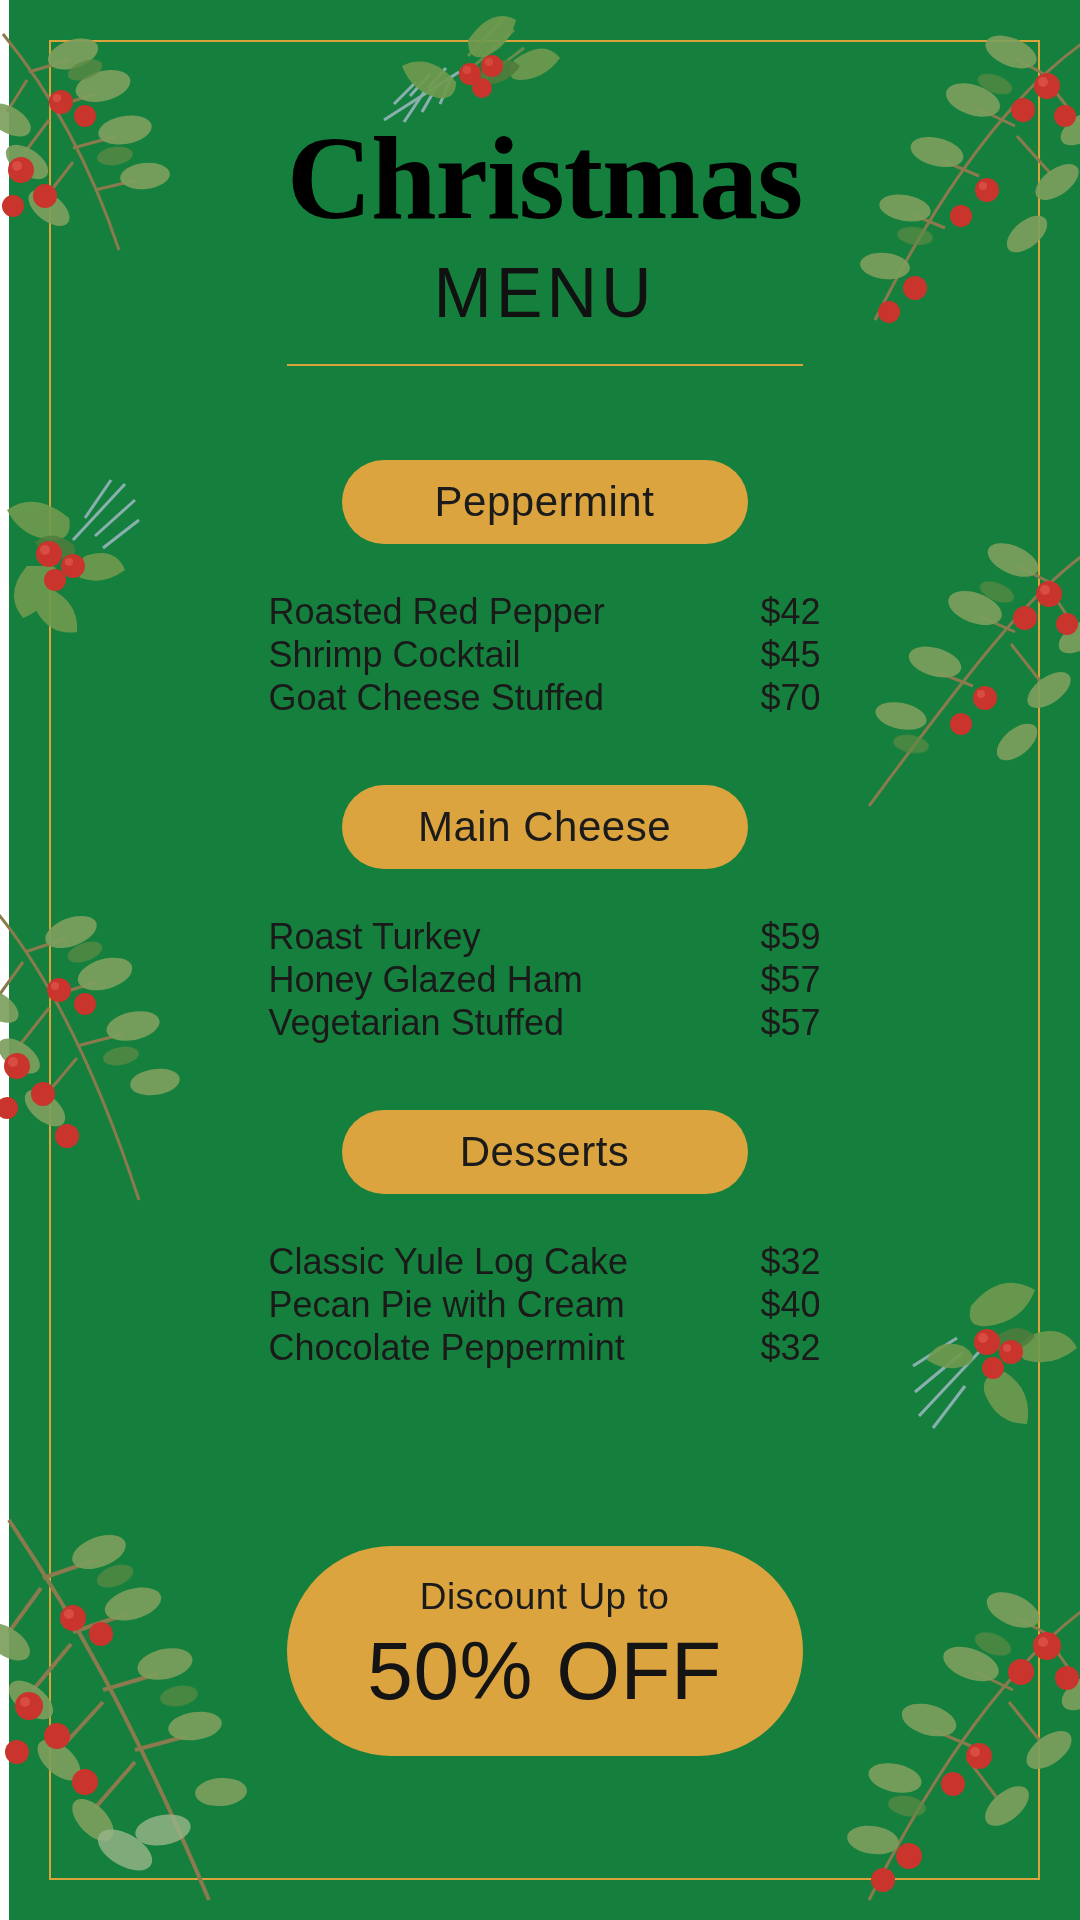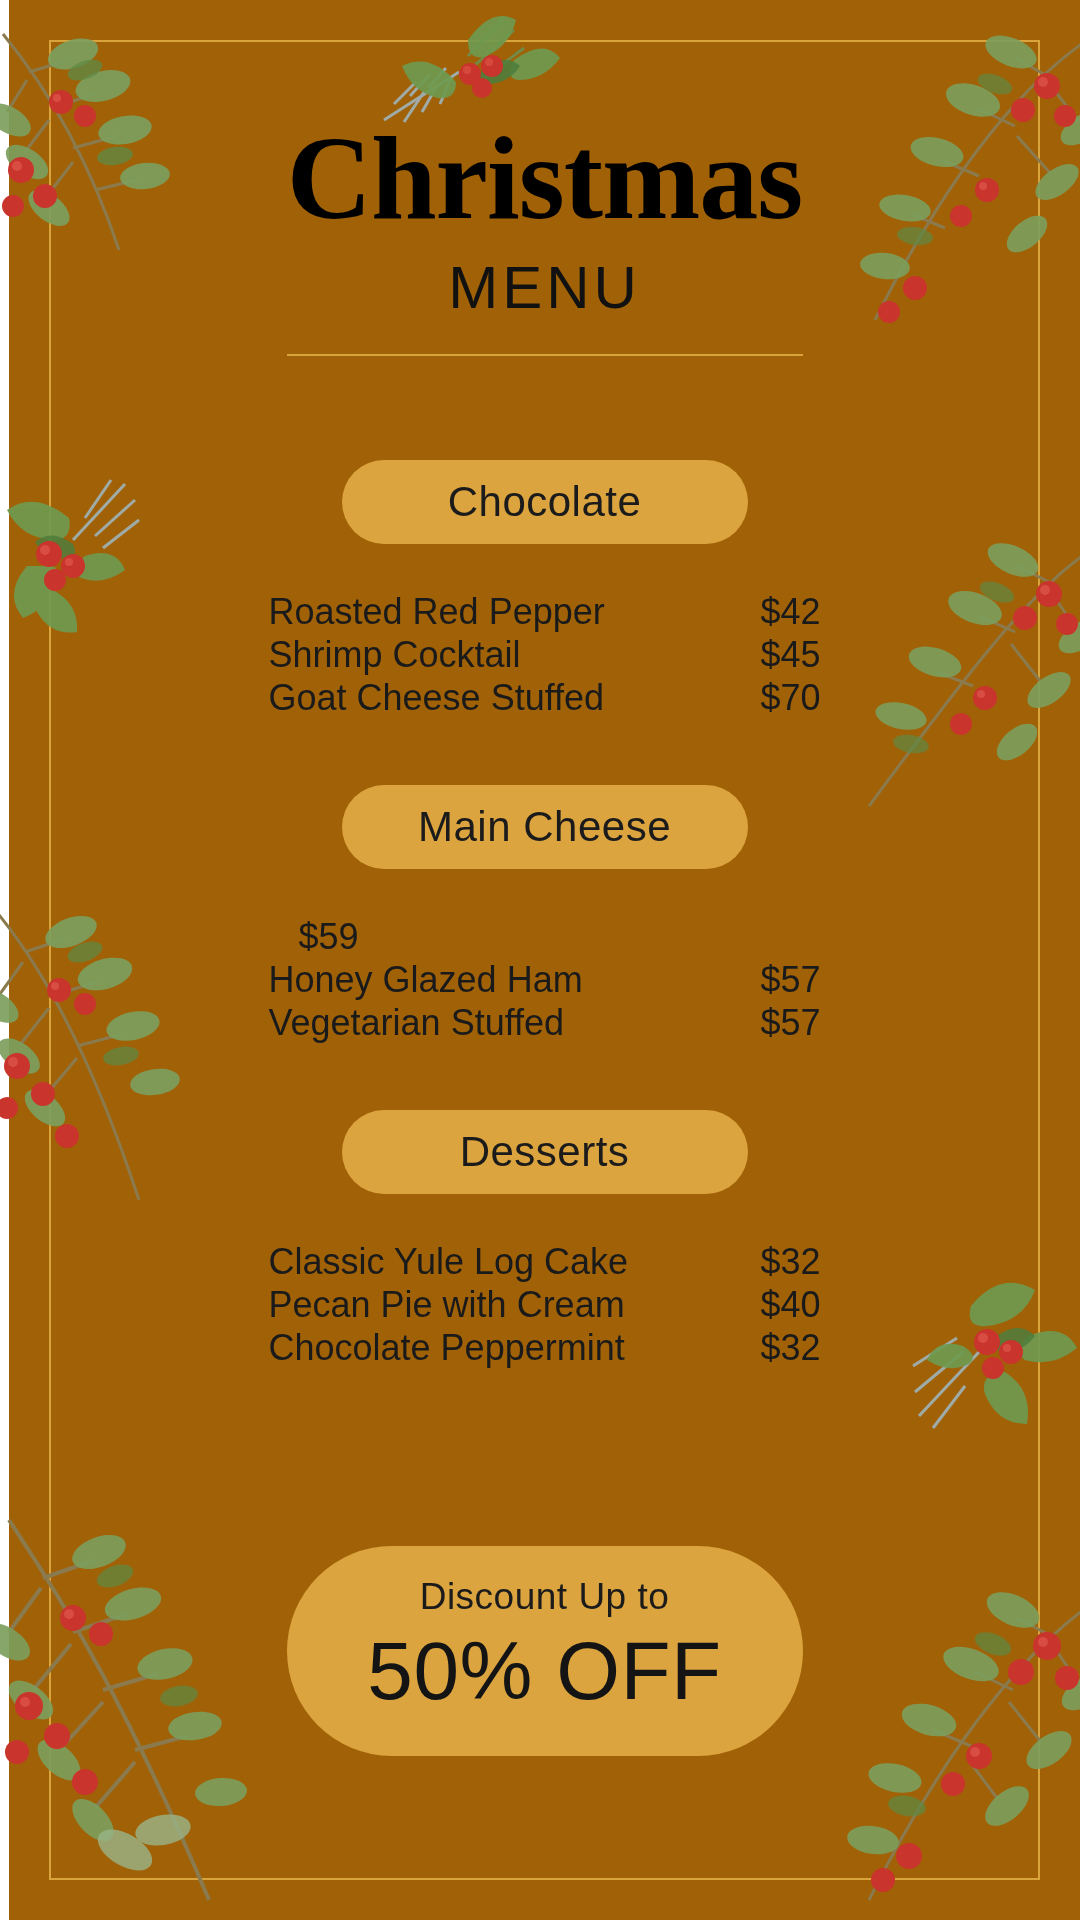--- a/index.html
+++ b/index.html
@@ -10,21 +10,21 @@
     width: 1080px;
     height: 1920px;
     background: #ffffff;
     font-family: "Liberation Sans", sans-serif;
     overflow: hidden;
     position: relative;
   }
   .poster {
     position: absolute;
     inset: 0;
-    background: #a16207;
+    background: #15803d;
     margin-left: 9px;
   }
   .frame {
     position: absolute;
     left: 40px;
     top: 40px;
     right: 40px;
     bottom: 40px;
     border: 2px solid #d9a43c;
     box-sizing: border-box;
@@ -50,21 +50,21 @@
     font-weight: 700;
     font-size: 118px;
     line-height: 1;
     letter-spacing: -1px;
     color: #000000;
     margin: 0;
   }
   .title-sub {
     font-family: "Liberation Sans", sans-serif;
     font-weight: 400;
-    font-size: 60px;
+    font-size: 70px;
     line-height: 1;
     letter-spacing: 4px;
     color: #111111;
     margin: 20px 0 0 0;
   }
   .divider {
     width: 516px;
     height: 2px;
     background: #d9a43c;
     margin: 36px auto 0 auto;
@@ -483,21 +483,21 @@
   <div class="header">
     <div class="title-main">Christmas</div>
     <div class="title-sub">MENU</div>
     <div class="divider"></div>
   </div>
 
   <div class="sections">
 
     <div class="section">
       <div class="section-pill-wrap">
-        <div class="section-pill">Chocolate</div>
+        <div class="section-pill">Peppermint</div>
       </div>
       <div class="items">
         <div class="item-row">
           <span class="item-name">Roasted Red Pepper</span>
           <span class="item-price">$42</span>
         </div>
         <div class="item-row">
           <span class="item-name">Shrimp Cocktail</span>
           <span class="item-price">$45</span>
         </div>
@@ -508,20 +508,21 @@
       </div>
       <div class="gap-after-items"></div>
     </div>
 
     <div class="section">
       <div class="section-pill-wrap">
         <div class="section-pill">Main Cheese</div>
       </div>
       <div class="items">
         <div class="item-row">
+          <span class="item-name">Roast Turkey</span>
           <span class="item-price">$59</span>
         </div>
         <div class="item-row">
           <span class="item-name">Honey Glazed Ham</span>
           <span class="item-price">$57</span>
         </div>
         <div class="item-row">
           <span class="item-name">Vegetarian Stuffed</span>
           <span class="item-price">$57</span>
         </div>

